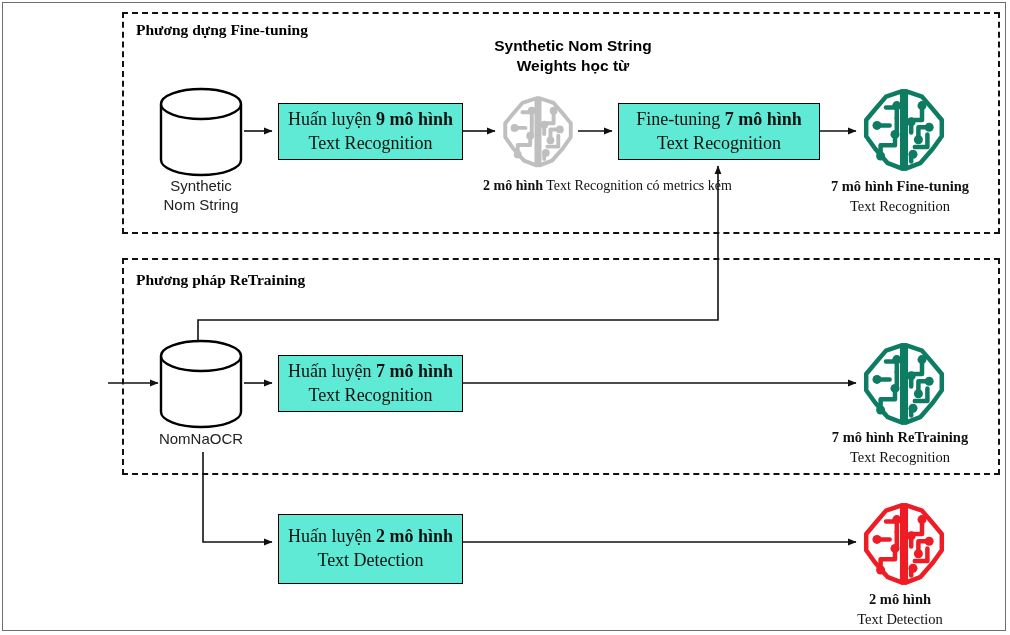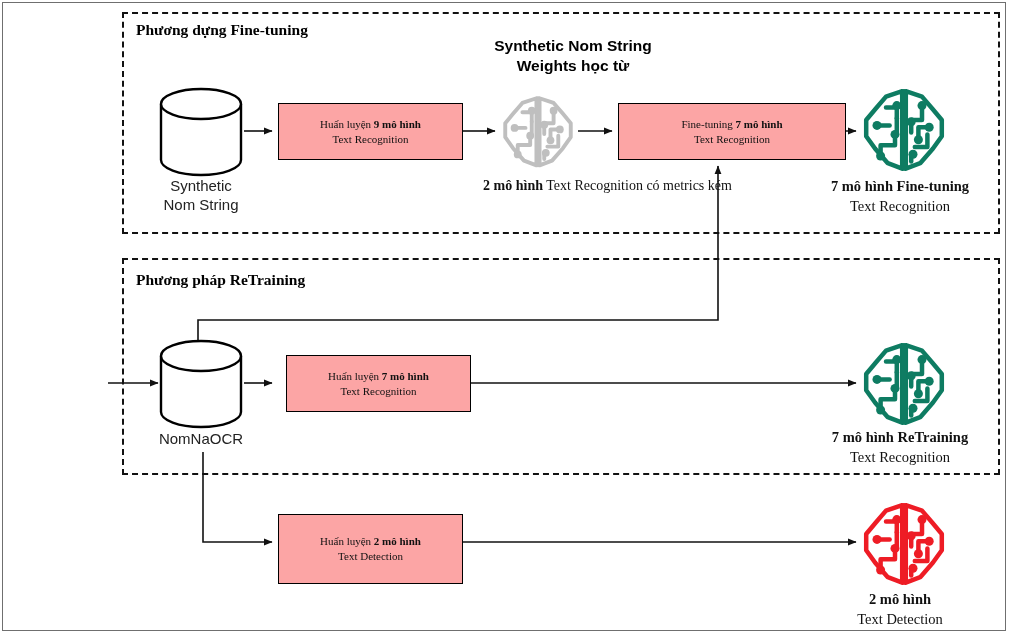--- a/index.html
+++ b/index.html
@@ -4,23 +4,23 @@
 <style>
   html,body{margin:0;padding:0;background:#ffffff;}
   body{font-family:"Liberation Serif", serif;}
   #canvas{position:relative;width:1010px;height:635px;background:#fff;overflow:hidden;}
 
   .outer-frame{position:absolute;left:2px;top:2px;width:1004px;height:629px;border:1px solid #6f6f6f;box-sizing:border-box;}
 
   .dashed-group{position:absolute;border:2px dashed #111;box-sizing:border-box;}
   .group-title{position:absolute;font-family:"Liberation Serif", serif;font-weight:bold;font-size:15.5px;color:#000;white-space:nowrap;}
 
-  .proc-box{position:absolute;border:1.5px solid #000;box-sizing:border-box;background:#fca5a5;
+  .proc-box{position:absolute;border:1.5px solid #000;box-sizing:border-box;background:#5eead4;
             display:flex;flex-direction:column;align-items:center;justify-content:center;
-            font-family:"Liberation Serif", serif;font-size:11px;color:#111;line-height:1.32;text-align:center;}
+            font-family:"Liberation Serif", serif;font-size:18px;color:#111;line-height:1.32;text-align:center;}
   .proc-box .ln{white-space:nowrap;}
   .b{font-weight:bold;}
 
   .cyl{position:absolute;}
   .caption{position:absolute;font-family:"Liberation Sans", sans-serif;font-size:15px;color:#222;text-align:center;line-height:1.25;white-space:nowrap;}
 
   .note{position:absolute;font-family:"Liberation Serif", serif;font-size:14px;color:#111;line-height:1.45;text-align:center;white-space:nowrap;}
   .headline{position:absolute;font-family:"Liberation Sans", sans-serif;font-weight:bold;font-size:15.5px;color:#000;text-align:center;line-height:1.3;white-space:nowrap;}
   .out-label{position:absolute;font-family:"Liberation Serif", serif;font-size:14.5px;color:#111;text-align:center;line-height:1.35;white-space:nowrap;}
 
@@ -96,26 +96,26 @@
   <div class="caption" style="left:141px;top:430px;width:120px;">
     <div>NomNaOCR</div>
   </div>
 
 
   <div class="proc-box" style="left:278px;top:103px;width:185px;height:57px;">
     <div class="ln"><span>Huấn luyện </span><span class="b">9 mô hình</span></div>
     <div class="ln">Text Recognition</div>
   </div>
 
-  <div class="proc-box" style="left:618px;top:103px;width:228px;height:57px;">
+  <div class="proc-box" style="left:618px;top:103px;width:202px;height:57px;">
     <div class="ln"><span>Fine-tuning </span><span class="b">7 mô hình</span></div>
     <div class="ln">Text Recognition</div>
   </div>
 
-  <div class="proc-box" style="left:286px;top:355px;width:185px;height:57px;">
+  <div class="proc-box" style="left:278px;top:355px;width:185px;height:57px;">
     <div class="ln"><span>Huấn luyện </span><span class="b">7 mô hình</span></div>
     <div class="ln">Text Recognition</div>
   </div>
 
   <div class="proc-box" style="left:278px;top:514px;width:185px;height:70px;">
     <div class="ln"><span>Huấn luyện </span><span class="b">2 mô hình</span></div>
     <div class="ln">Text Detection</div>
   </div>
 
   <div class="note" style="left:380px;top:176px;width:455px;">

